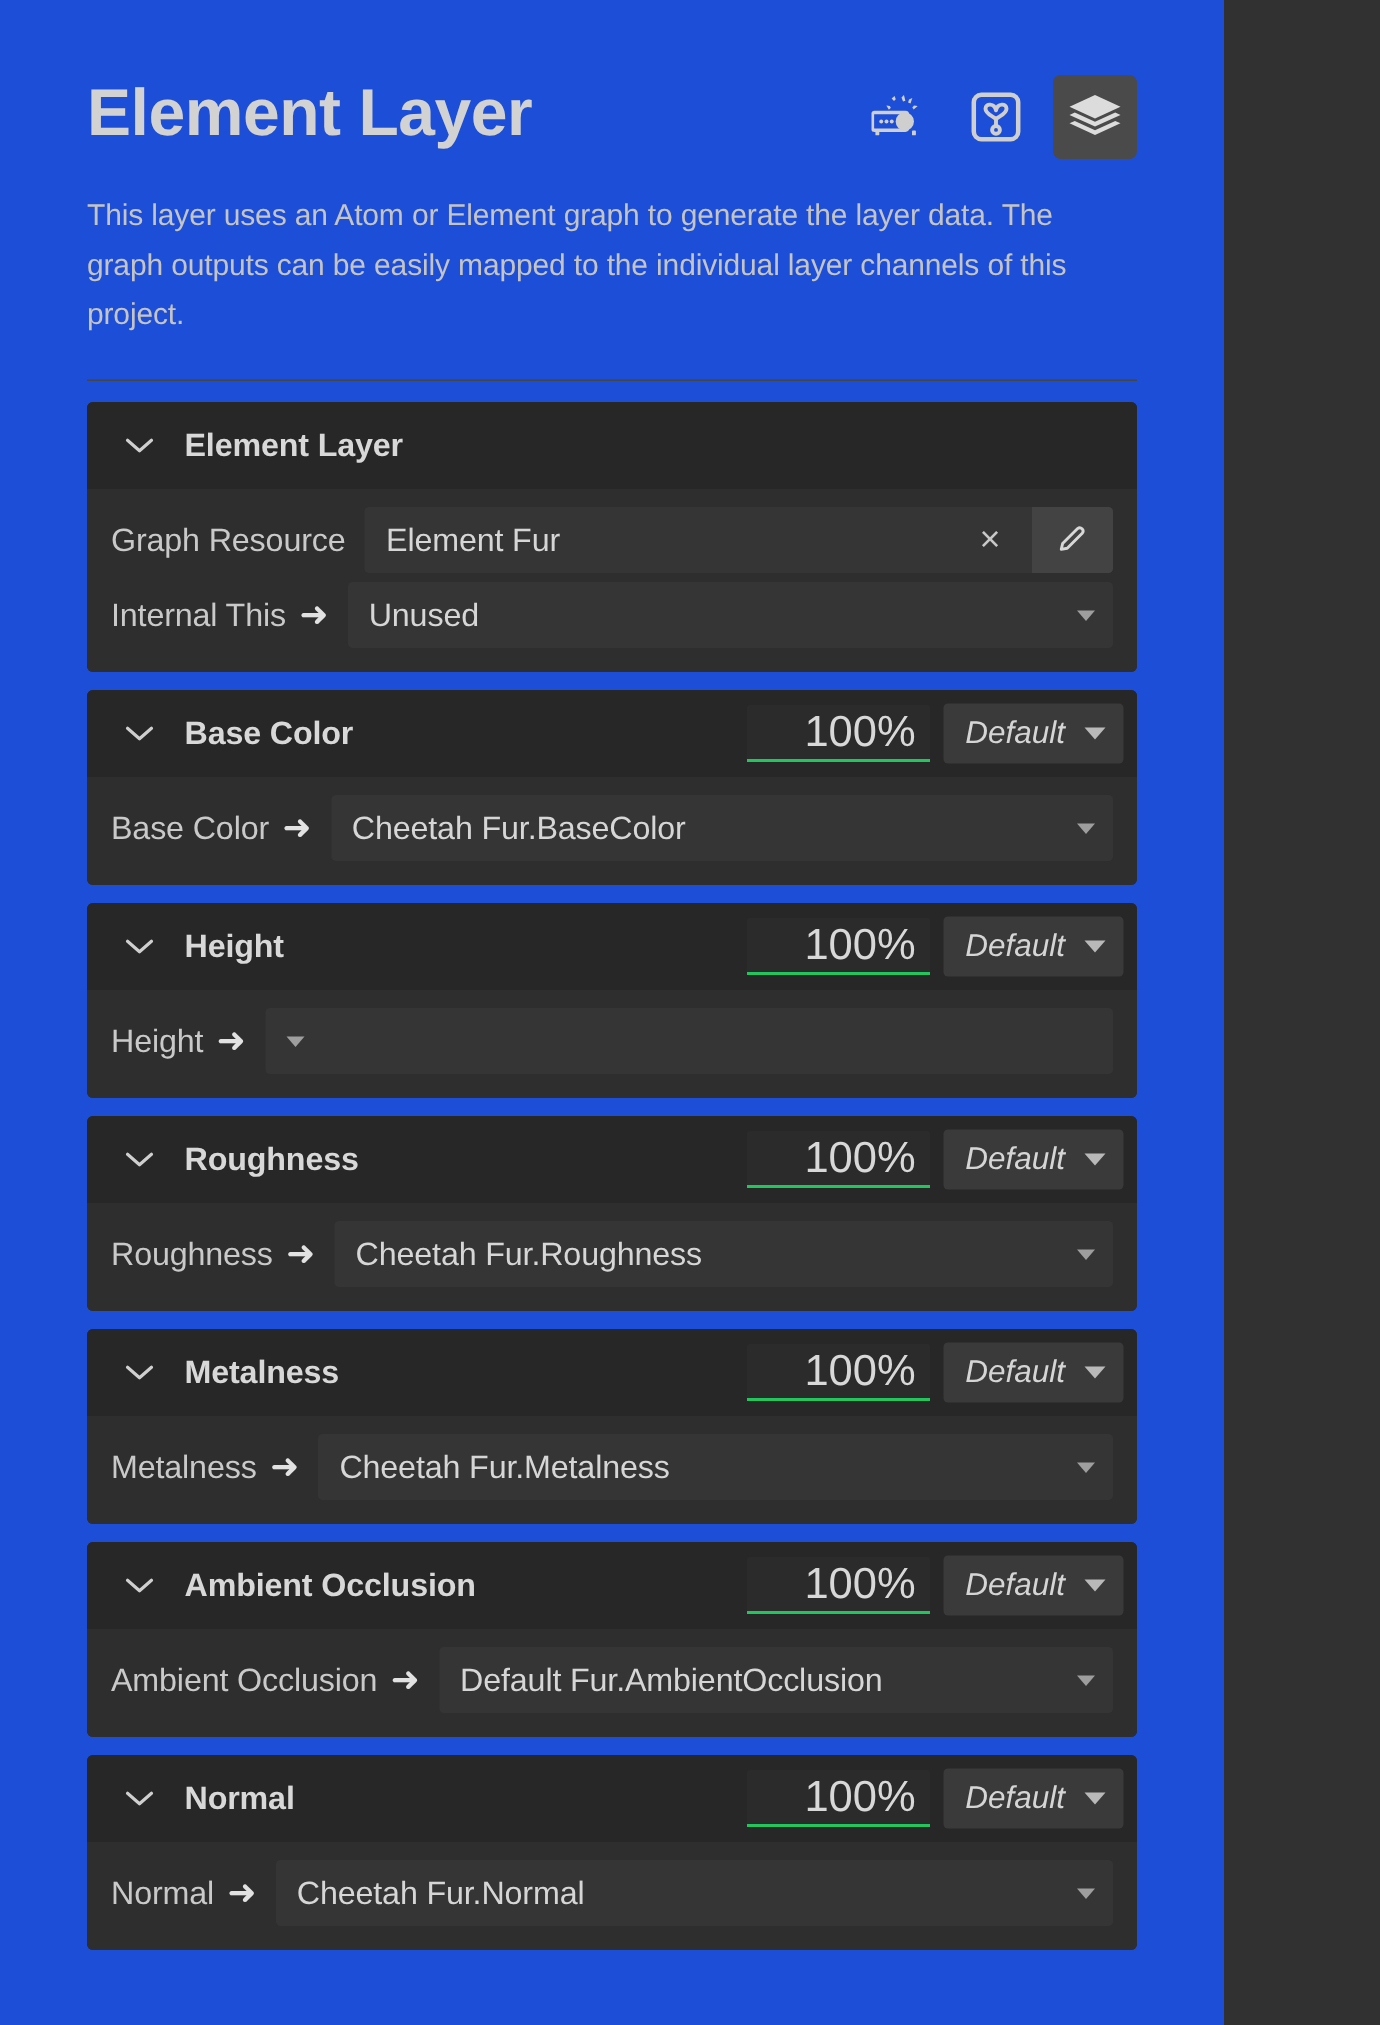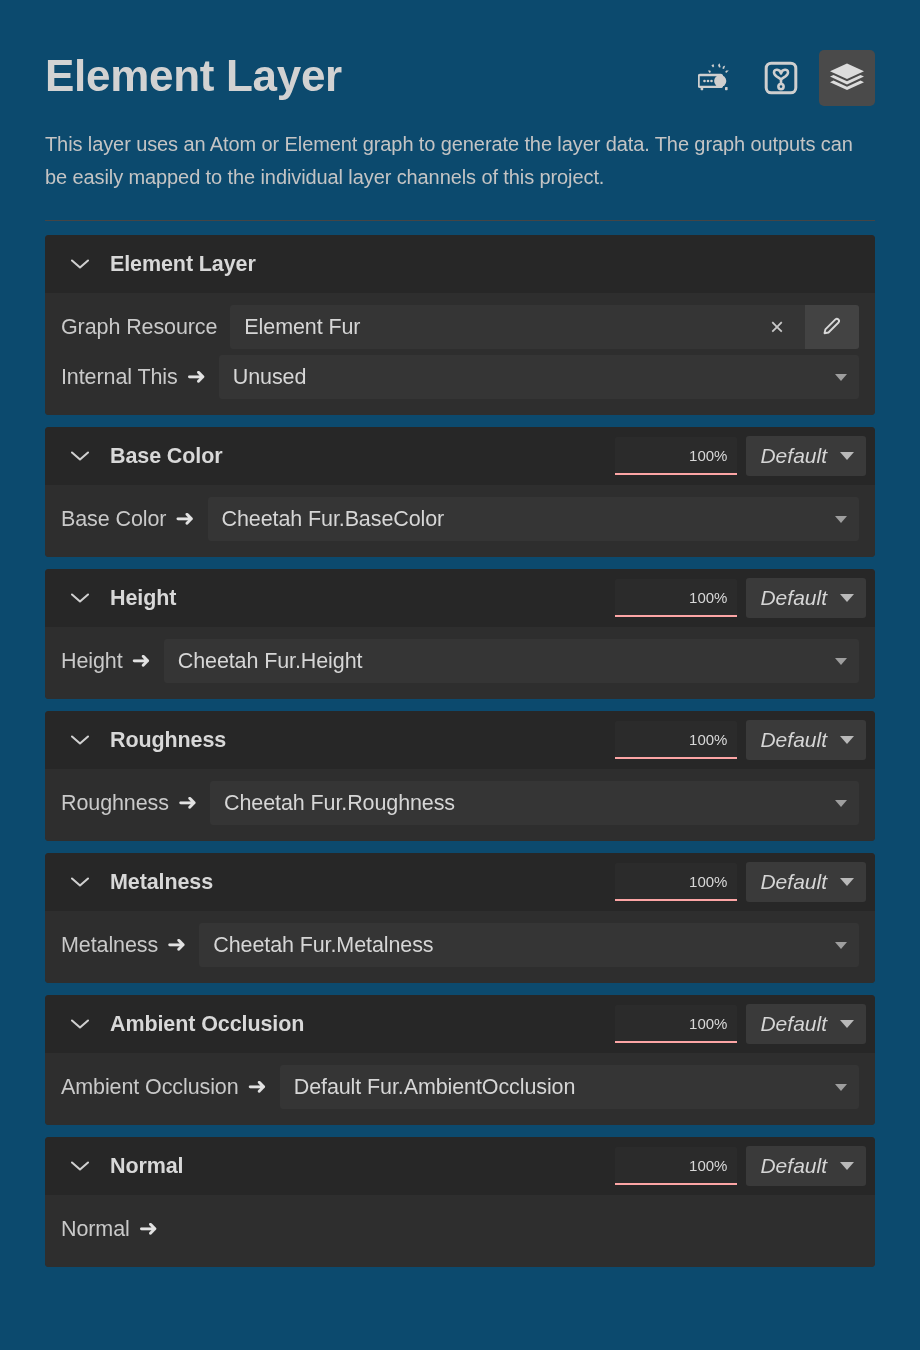--- a/index.html
+++ b/index.html
@@ -6,24 +6,24 @@
 
   html, body {
     width: 920px;
     height: 1350px;
     background: #313131;
     font-family: "Liberation Sans", sans-serif;
     overflow: hidden;
   }
 
   .panel-root {
-    width: 920px;
+    width: 816px;
     height: 1350px;
-    background: #0c4a6e;
-    padding: 0 45px;
+    background: #1d4ed8;
+    padding: 0 58px;
     display: flex;
     flex-direction: column;
   }
 
   
   .header-row {
     display: flex;
     align-items: flex-start;
     justify-content: space-between;
     padding-top: 47px;
@@ -104,26 +104,26 @@
     color: #d8d8d8;
     margin-left: 17px;
     flex: 1;
     letter-spacing: -0.1px;
   }
 
   .opacity-field {
     width: 122px;
     height: 38px;
     background: #2b2b2b;
-    border-bottom: 2px solid #fca5a5;
+    border-bottom: 2px solid #22c55e;
     display: flex;
     align-items: center;
     justify-content: flex-end;
     padding-right: 10px;
-    font-size: 15px;
+    font-size: 29px;
     color: #d8d8d8;
     border-radius: 2px 2px 0 0;
   }
 
   .blend-select {
     height: 40px;
     background: #3a3a3a;
     border-radius: 3px;
     display: flex;
     align-items: center;
@@ -363,21 +363,20 @@
             <span class="tri-down"></span>
           </span>
         </div>
         <div class="section-body">
           <div class="prop-row">
             <span class="prop-label">
               <span>Height</span>
               <span class="arrow-glyph">➜</span>
             </span>
             <span class="value-field">
-              <span class="val-text">Cheetah Fur.Height</span>
               <span class="tri-down small"></span>
             </span>
           </div>
         </div>
       </div>
       <div class="section">
         <div class="section-header">
           <span class="chevron">
             <svg width="20" height="12" viewBox="0 0 20 12">
               <path d="M2 2.5 L10 9.5 L18 2.5" fill="none" stroke="#cfcfcf" stroke-width="2.1" stroke-linecap="round" stroke-linejoin="round"></path>
@@ -470,18 +469,22 @@
             <span>Default</span>
             <span class="tri-down"></span>
           </span>
         </div>
         <div class="section-body">
           <div class="prop-row">
             <span class="prop-label">
               <span>Normal</span>
               <span class="arrow-glyph">➜</span>
             </span>
+            <span class="value-field">
+              <span class="val-text">Cheetah Fur.Normal</span>
+              <span class="tri-down small"></span>
+            </span>
           </div>
         </div>
       </div>
     </div>
 
 </div>
 
 </body></html>

